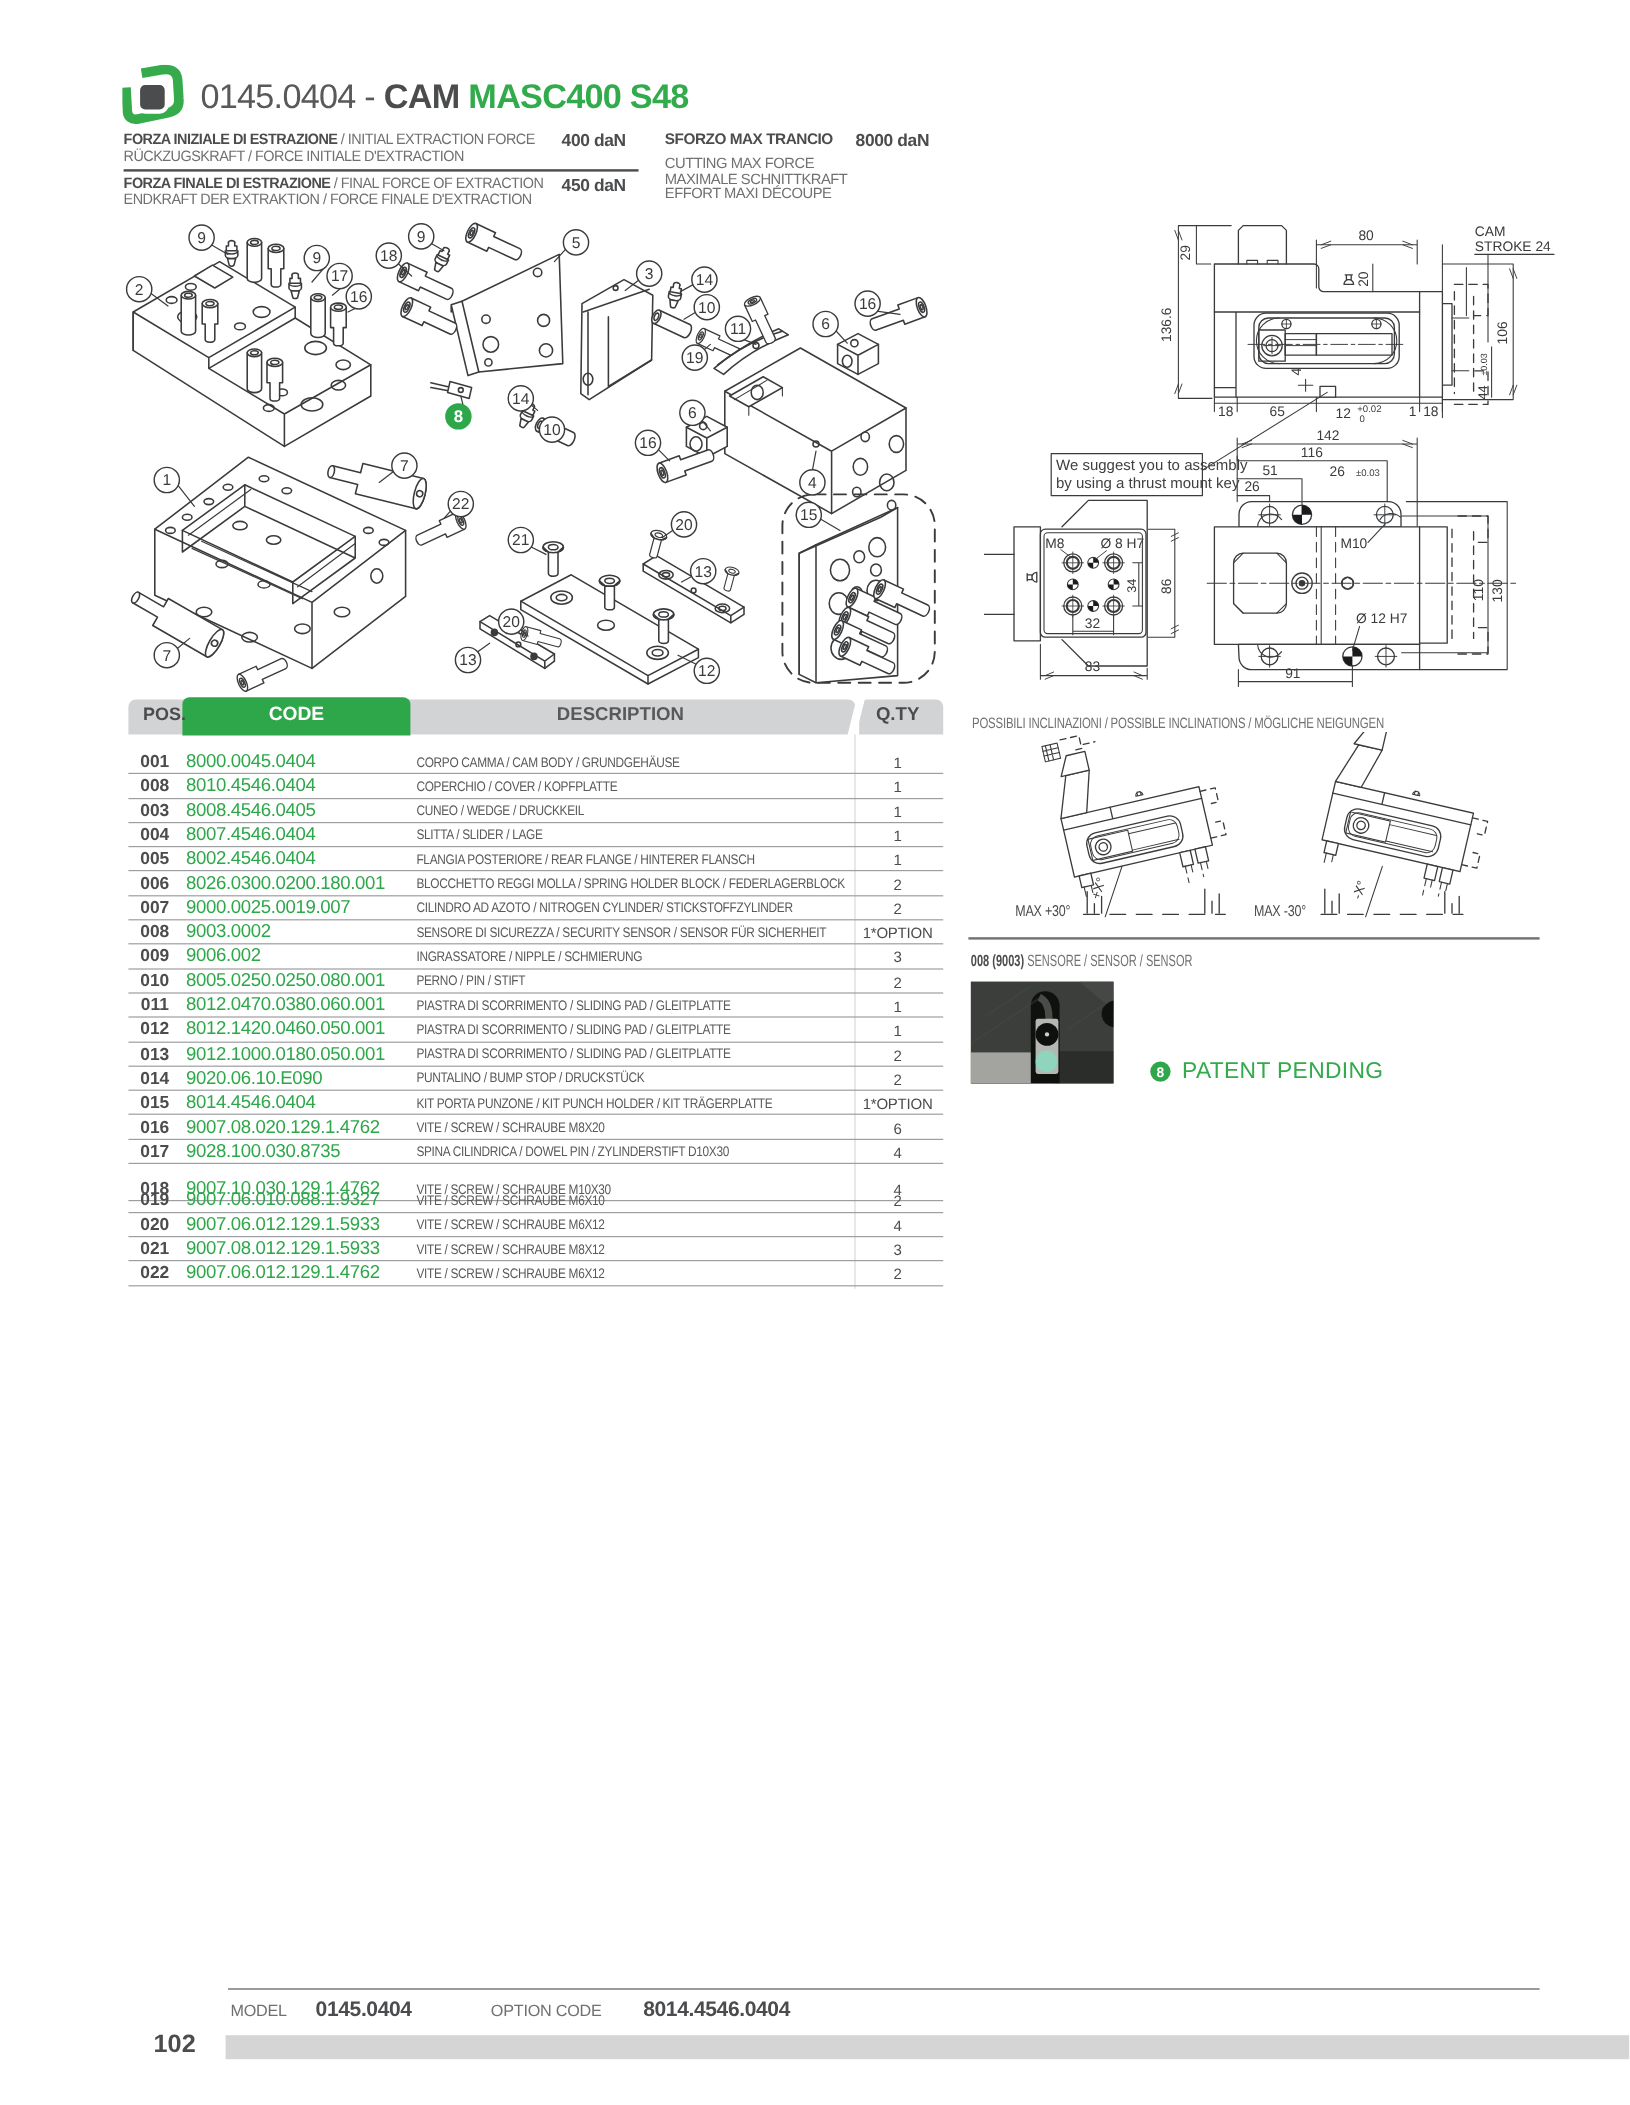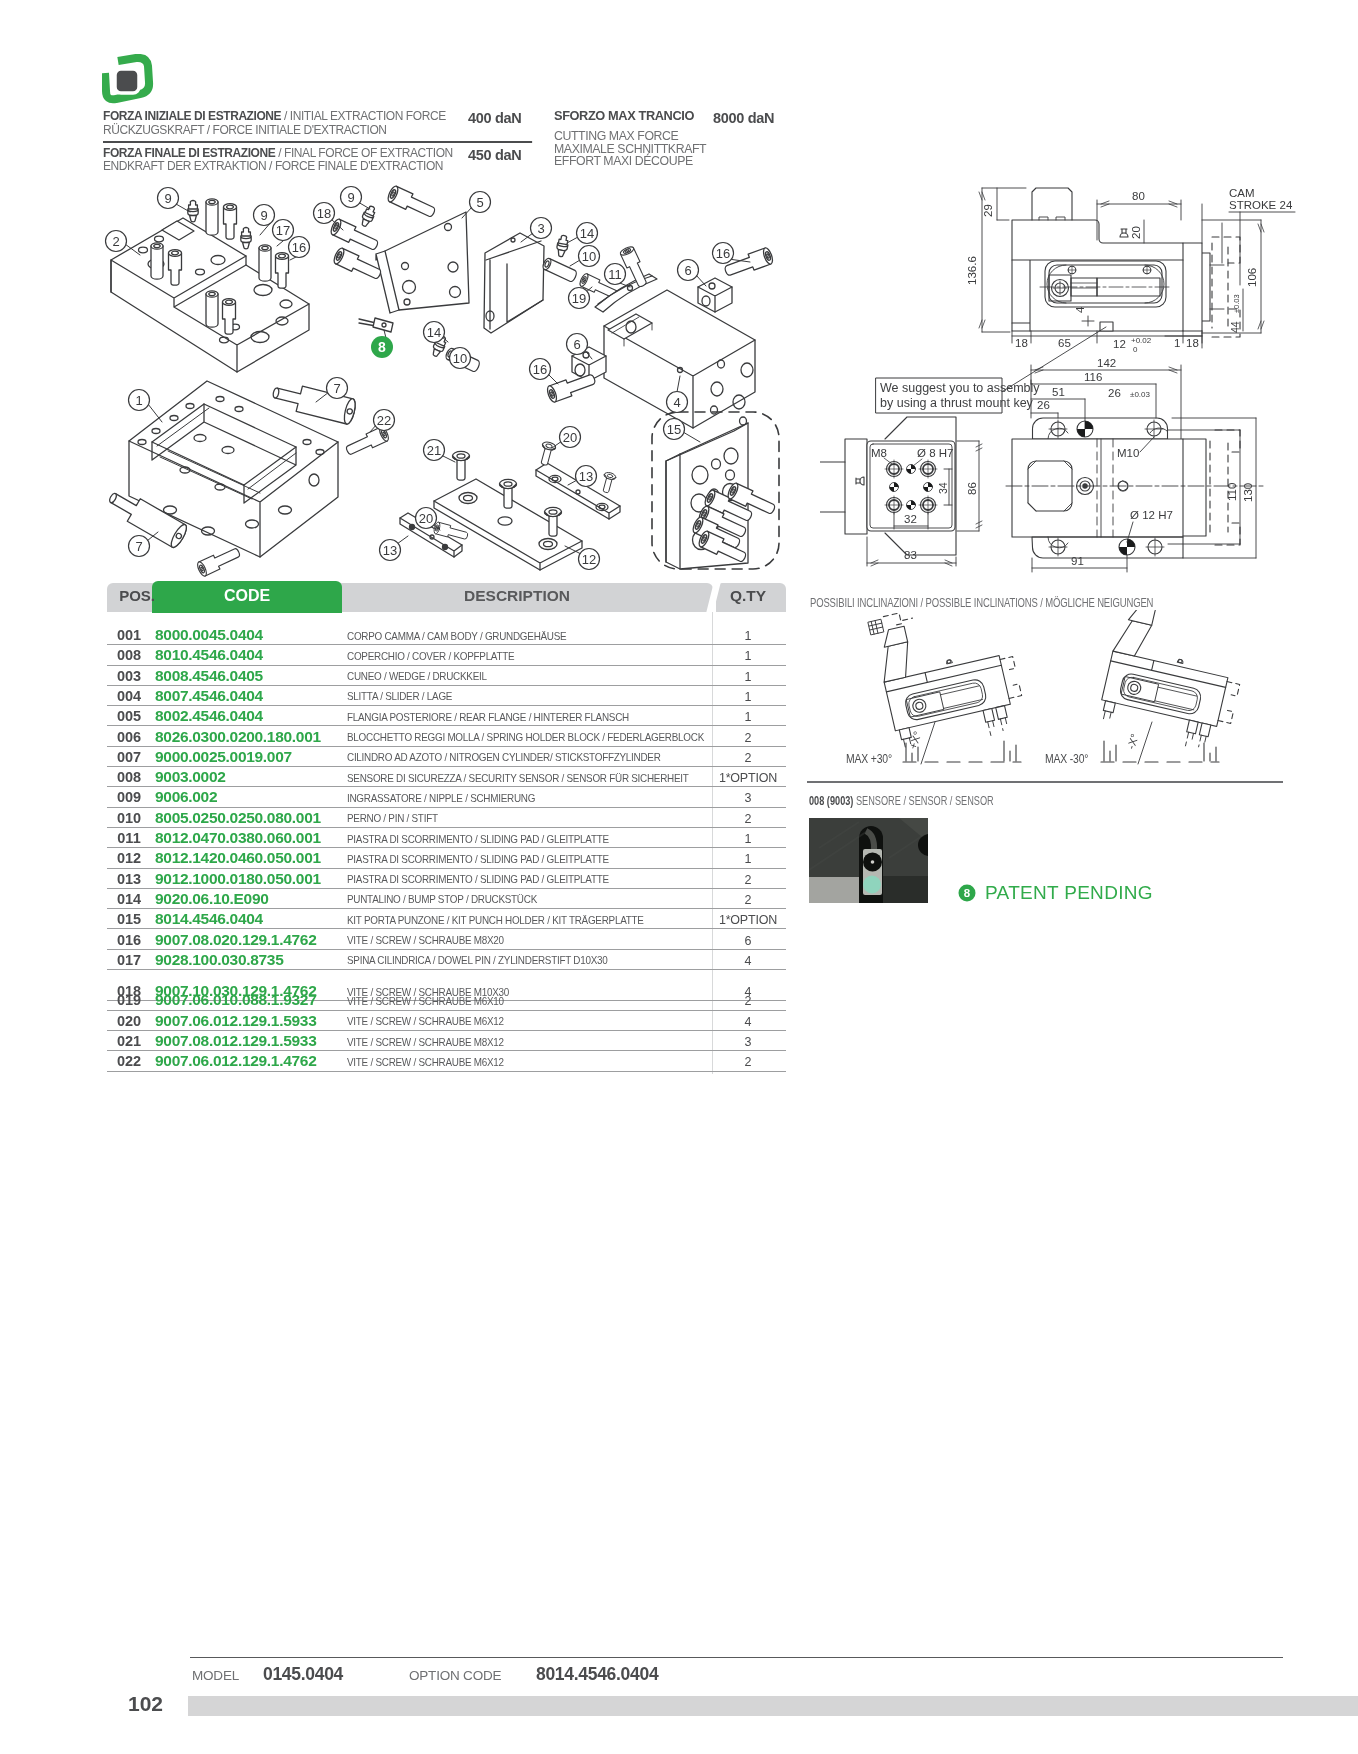--- a/index.html
+++ b/index.html
@@ -6,35 +6,36 @@
 #page{position:relative;width:1358px;height:1754px;background:#fff;font-family:"Liberation Sans",sans-serif;overflow:hidden}
 .abs{position:absolute}
 .dk{color:#4b4c4e}
 .gy{color:#707174}
 .gn{color:#31ab4b}
 .b{font-weight:bold}
 svg text{font-family:"Liberation Sans",sans-serif}
 
 .trow{position:absolute;left:0;width:679px;height:20.3px;box-sizing:border-box;border-bottom:1px solid #9d9ea0}
 .tp{position:absolute;left:1px;width:42px;text-align:center;font-size:14.5px;font-weight:bold;color:#4b4c4e;top:2px;letter-spacing:0}
-.tc{position:absolute;left:48px;font-size:15.5px;font-weight:bold;color:#2ea74a;top:1px;letter-spacing:-0.3px}
+.tc{position:absolute;left:48px;font-size:15.5px;font-weight:normal;color:#2ea74a;top:1px;letter-spacing:-0.3px}
 .td{position:absolute;left:240px;font-size:11.5px;color:#595a5c;top:4.5px;letter-spacing:-0.3px;white-space:nowrap;transform:scaleX(0.86);transform-origin:0 50%}
 .tq{position:absolute;left:603px;width:76px;text-align:center;font-size:12.5px;color:#4b4c4e;top:4px;letter-spacing:-0.2px}
 </style>
 </head>
 <body>
 <div id="page">
 
 <div class="abs" style="left:102px;top:54px;width:54px;height:52px">
 <svg width="54" height="52" viewBox="0 0 54 52">
 <path d="M16,7 L34,4 Q45,3 46,12 L47,28 Q48,38 38,40 L14,45 Q4,47 4,37 L3,19" stroke="#35ab4c" stroke-width="8" fill="none" stroke-linejoin="round"></path>
 <rect x="13" y="15" width="24" height="24" rx="6" fill="#4b4c4e" stroke="#fff" stroke-width="3.5"></rect>
 </svg>
 </div>
 
+<div class="abs" style="left:167px;top:65px;font-size:28.5px;color:#58595b;white-space:nowrap;letter-spacing:-0.6px">0145.0404 - <span class="b" style="color:#4b4c4e">CAM</span> <span class="b gn">MASC400 S48</span></div>
 
 <div class="abs" style="left:103px;top:110px;width:440px;font-size:12.5px;line-height:13.8px;color:#6f7072;letter-spacing:-0.45px;transform:scaleX(0.96);transform-origin:0 0">
 <div><span class="b dk">FORZA INIZIALE DI ESTRAZIONE</span> / INITIAL EXTRACTION FORCE</div>
 <div>RÜCKZUGSKRAFT / FORCE INITIALE D'EXTRACTION</div>
 <div style="border-top:2px solid #4b4c4e;margin:3px 0 4px 0;width:447px"></div>
 <div><span class="b dk">FORZA FINALE DI ESTRAZIONE</span> / FINAL FORCE OF EXTRACTION</div>
 <div>ENDKRAFT DER EXTRAKTION / FORCE FINALE D'EXTRACTION</div>
 </div>
 
 <div class="abs b dk" style="left:468px;top:110px;font-size:14.5px;letter-spacing:-0.3px">400 daN</div>

